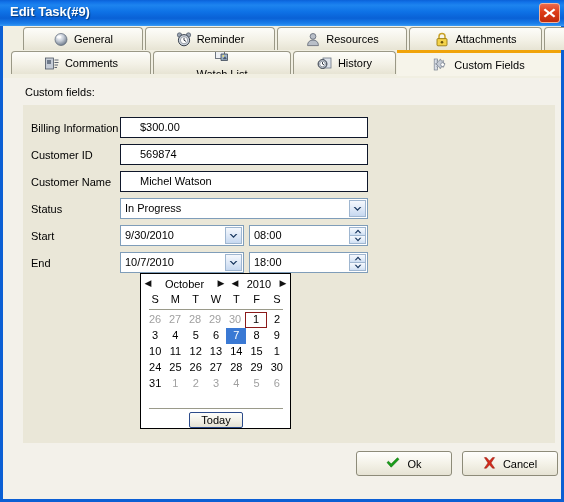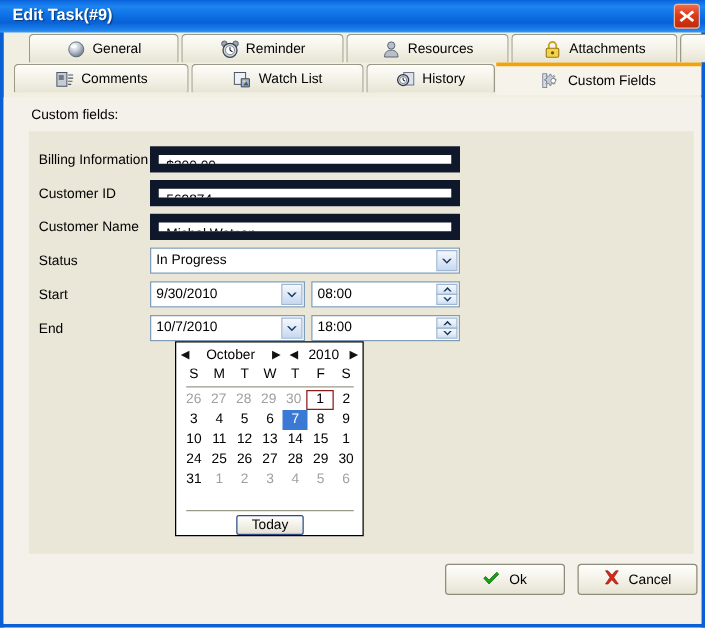--- a/index.html
+++ b/index.html
@@ -156,27 +156,27 @@
     top: 5px;
     font-size: 11px;
     color: #000;
     white-space: nowrap;
   }
 
   .xp-input {
     position: absolute;
     box-sizing: border-box;
     background: #ffffff;
-    border: 7px solid #0f172a;
+    border: 1px solid #0f172a;
     height: 21px;
     top: 0;
     font-size: 11px;
     color: #000;
     line-height: 19px;
-    padding-left: 6px;
+    padding-left: 19px;
     overflow: hidden;
     white-space: nowrap;
   }
 
   .combo {
     position: absolute;
     box-sizing: border-box;
     background: #ffffff;
     border: 1px solid #7f9db9;
     height: 21px;
@@ -447,21 +447,21 @@
         <span class="tabicon">
           <svg width="16" height="15" viewBox="0 0 16 15">
             <rect x="1.5" y="2" width="8" height="11" fill="#c5ccd6" stroke="#4f5764" stroke-width="0.8"></rect>
             <rect x="3" y="4" width="4" height="4" fill="#6f7a8a"></rect>
             <path d="M10.5 4 H14.5 M10.5 6.5 H14.5 M10.5 9 H14 M10.5 11.5 H13" stroke="#4f5764" stroke-width="0.9"></path>
           </svg>
         </span>
         <span class="tab-label">Comments</span>
       </div>
 
-      <div class="tab" style="left:150px;width:138px;">
+      <div class="tab" style="left:150px;width:138px;flex-direction:column;">
         <span class="tabicon">
           <svg width="16" height="15" viewBox="0 0 16 15">
             <rect x="1.5" y="2" width="9" height="9.5" fill="#eef1f5" stroke="#4f5764" stroke-width="0.8"></rect>
             <path d="M7 7 L13.5 7 L13.5 13.5 L7 13.5 Z" fill="#9fb4cc" stroke="#3c4756" stroke-width="0.8"></path>
             <path d="M8.5 12.3 L11 9.2 L13 12.3 Z" fill="#4a5a6e"></path>
             <circle cx="9.3" cy="9" r="0.9" fill="#f4e06a"></circle>
           </svg>
         </span>
         <span class="tab-label">Watch List</span>
       </div>

